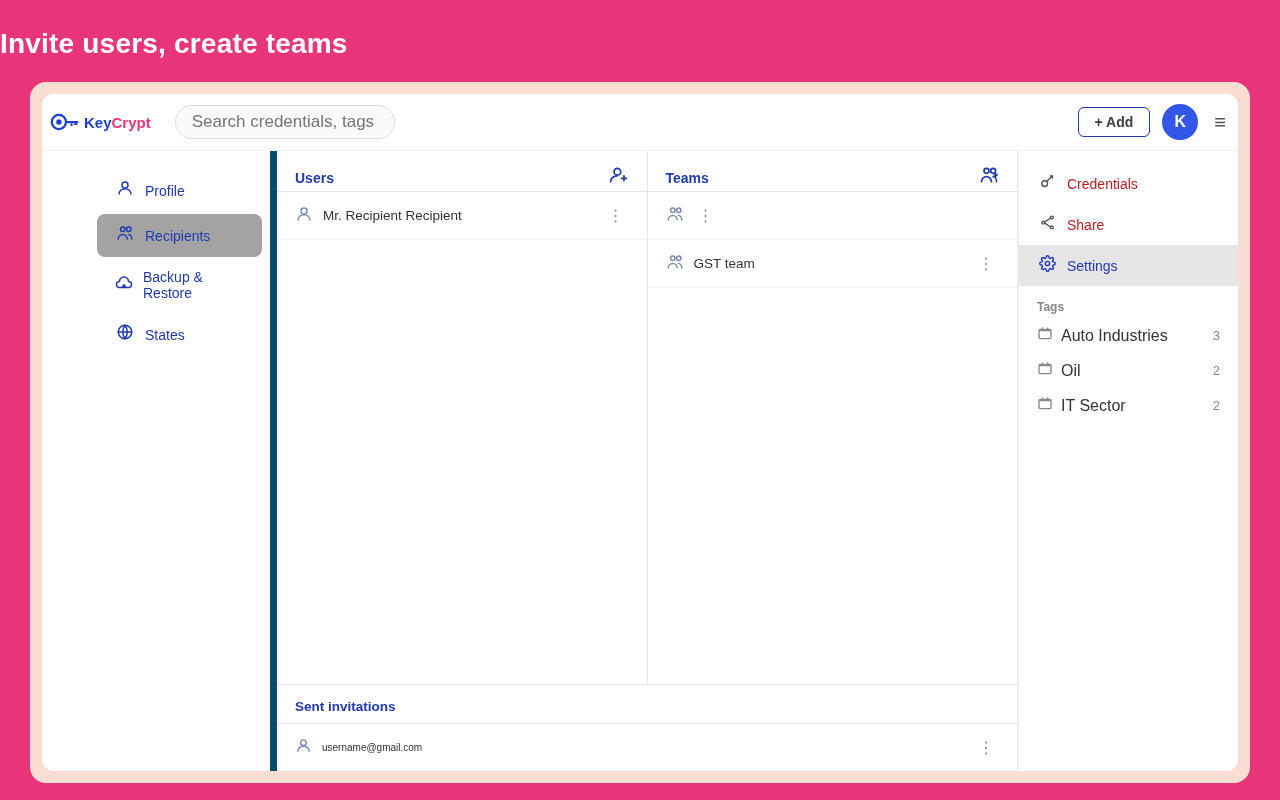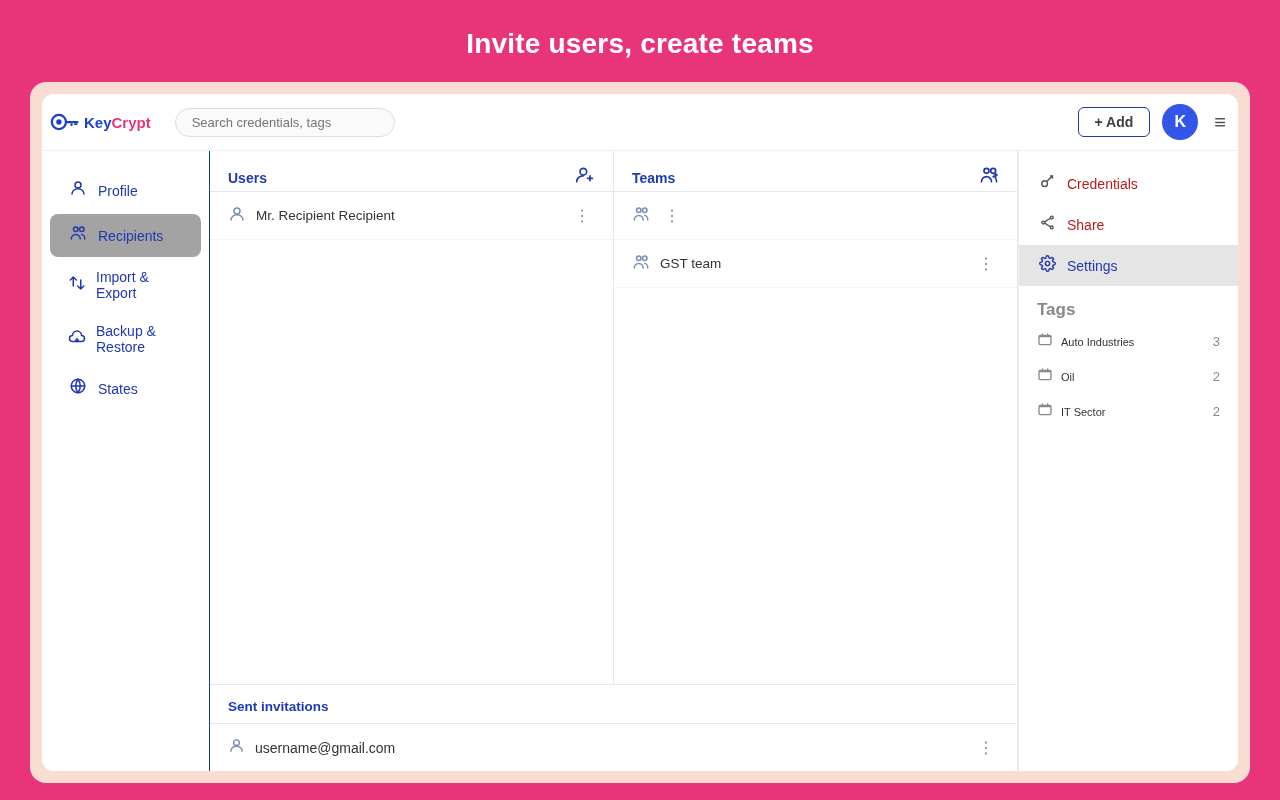--- a/index.html
+++ b/index.html
@@ -8,21 +8,21 @@
       font-family: 'Segoe UI', Arial, sans-serif;
       min-height: 800px;
       display: flex;
       flex-direction: column;
       align-items: center;
       padding: 0;
     }
     .page-header {
       width: 100%;
       padding: 28px 0 22px;
-      text-align: center;
+      text-align: left;
     }
     .page-header h1 {
       color: white;
       font-size: 28px;
       font-weight: 700;
       letter-spacing: 0.2px;
     }
     .app-container {
       background: #f9ddd3;
       border-radius: 16px;
@@ -63,21 +63,21 @@
     .logo-key { color: #1a3fce; }
     .logo-crypt { color: #e8357a; }
     .search-bar {
       flex: 0 0 auto;
       margin-left: 8px;
     }
     .search-bar input {
       border: 1.5px solid #ddd;
       border-radius: 20px;
       padding: 6px 16px;
-      font-size: 13px;
+      font-size: 17px;
       color: #c2410c;
       outline: none;
       width: 220px;
       background: #fafafa;
     }
     .topbar-right {
       margin-left: auto;
       display: flex;
       align-items: center;
       gap: 12px;
@@ -118,24 +118,25 @@
       padding: 4px;
     }
     
     .main-layout {
       display: flex;
       flex-direction: row;
       min-height: 620px;
     }
     
     .sidebar-left {
-      width: 168px;
-      border-right: 1px solid #0c4a6e;
+      width: 188px;
+      border-right: 7px solid #0c4a6e;
       padding: 16px 0;
       background: white;
+      margin-left: 47px;
     }
     .sidebar-item {
       display: flex;
       align-items: center;
       gap: 10px;
       padding: 10px 18px;
       cursor: pointer;
       border-radius: 8px;
       margin: 2px 8px;
       color: #2038b0;
@@ -235,21 +236,21 @@
       font-weight: 600;
       color: #2038b0;
     }
     .inv-row {
       display: flex;
       align-items: center;
       gap: 10px;
       padding: 12px 18px;
     }
     .inv-icon { color: #7a8db0; font-size: 16px; }
-    .inv-email { flex: 1; font-size: 14px; color: #333; }
+    .inv-email { flex: 1; font-size: 10px; color: #333; }
     
     .sidebar-right {
       width: 220px;
       border-left: 1px solid #f0f0f0;
       background: white;
       padding: 12px 0;
       display: flex;
       flex-direction: column;
     }
     .rs-item {
@@ -263,34 +264,34 @@
       border-radius: 0;
       transition: background 0.15s;
     }
     .rs-item.active { background: #e5e5e5; color: #2038b0; font-weight: 500; }
     .rs-item .rs-icon { font-size: 16px; color: #555; width: 20px; text-align: center; }
     .rs-item.active .rs-icon { color: #2038b0; }
     .tags-section {
       margin-top: 8px;
     }
     .tags-label {
-      font-size: 17px;
+      font-size: 12px;
       font-weight: 600;
       color: #888;
       padding: 6px 18px 4px;
     }
     .tag-row {
       display: flex;
       align-items: center;
       gap: 8px;
       padding: 8px 18px;
       cursor: pointer;
     }
     .tag-icon { font-size: 15px; color: #888; }
-    .tag-name { flex: 1; font-size: 11px; color: #333; }
+    .tag-name { flex: 1; font-size: 16px; color: #333; }
     .tag-count { font-size: 13px; color: #888; font-weight: 500; }
   </style>
 </head>
 <body>
 
 <div class="page-header">
   <h1>Invite users, create teams</h1>
 </div>
 
 <div class="app-container">
@@ -339,29 +340,20 @@
             <svg width="18" height="18" viewBox="0 0 24 24" fill="none" stroke="#2038b0" stroke-width="2" stroke-linecap="round" stroke-linejoin="round">
                 <circle cx="9" cy="7" r="3"></circle>
                 <path d="M3 20c0-3.3 2.7-6 6-6s6 2.7 6 6"></path>
                 <circle cx="17" cy="7" r="3"></circle>
                 <path d="M21 20c0-3.3-1.8-6-4-6"></path>
               </svg>
           </span>
           <span>Recipients</span>
         </div>
 
-        <div class="sidebar-item">
-          <span class="s-icon">
-            <svg width="18" height="18" viewBox="0 0 24 24" fill="none" stroke="#2038b0" stroke-width="2" stroke-linecap="round" stroke-linejoin="round">
-                <path d="M7 16V4m0 0L3 8m4-4l4 4"></path>
-                <path d="M17 8v12m0 0l4-4m-4 4l-4-4"></path>
-              </svg>
-          </span>
-          <span>Import &amp; Export</span>
-        </div>
 
         <div class="sidebar-item">
           <span class="s-icon">
             <svg width="18" height="18" viewBox="0 0 24 24" fill="none" stroke="#2038b0" stroke-width="2" stroke-linecap="round" stroke-linejoin="round">
                 <path d="M18 10a6 6 0 00-12 0 4 4 0 000 8h12a4 4 0 000-8z"></path>
                 <path d="M12 14v4m-2-2l2 2 2-2"></path>
               </svg>
           </span>
           <span>Backup &amp; Restore</span>
         </div>

